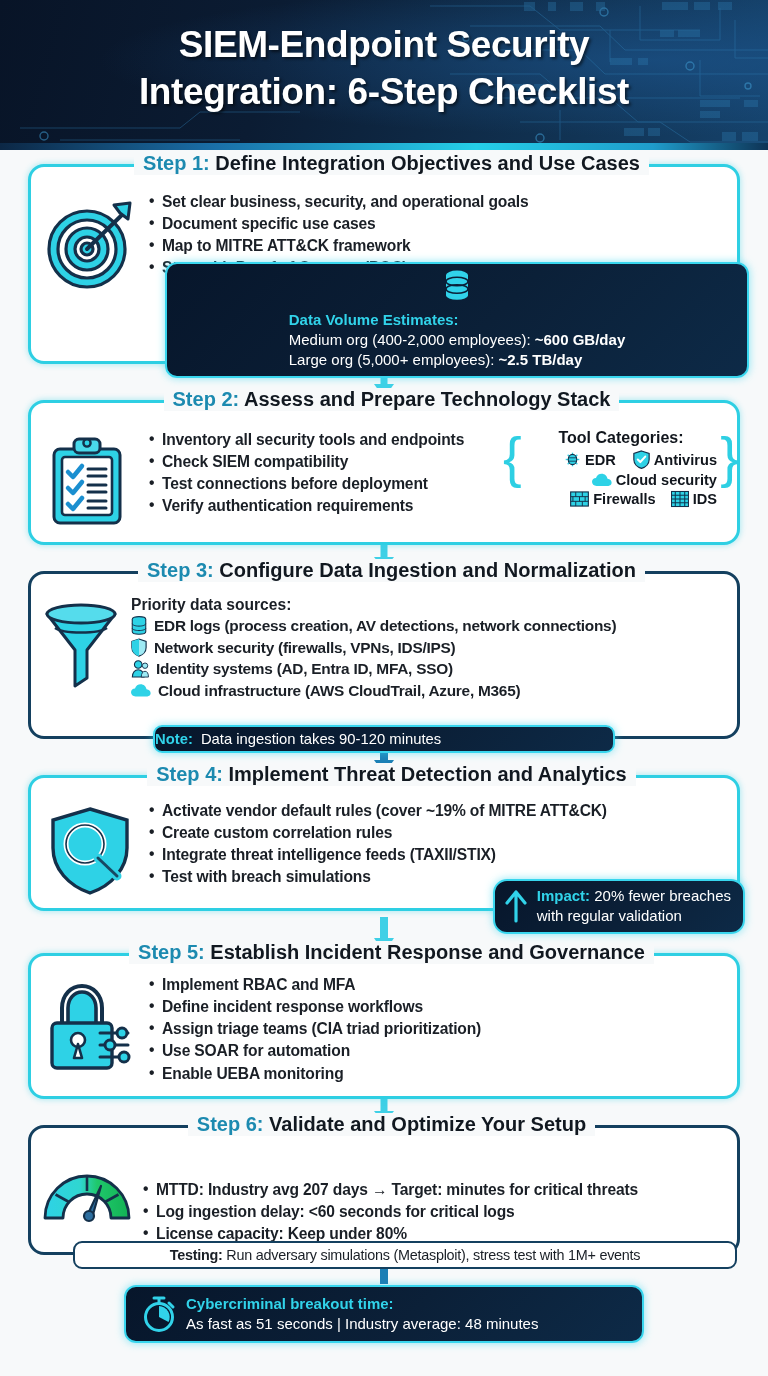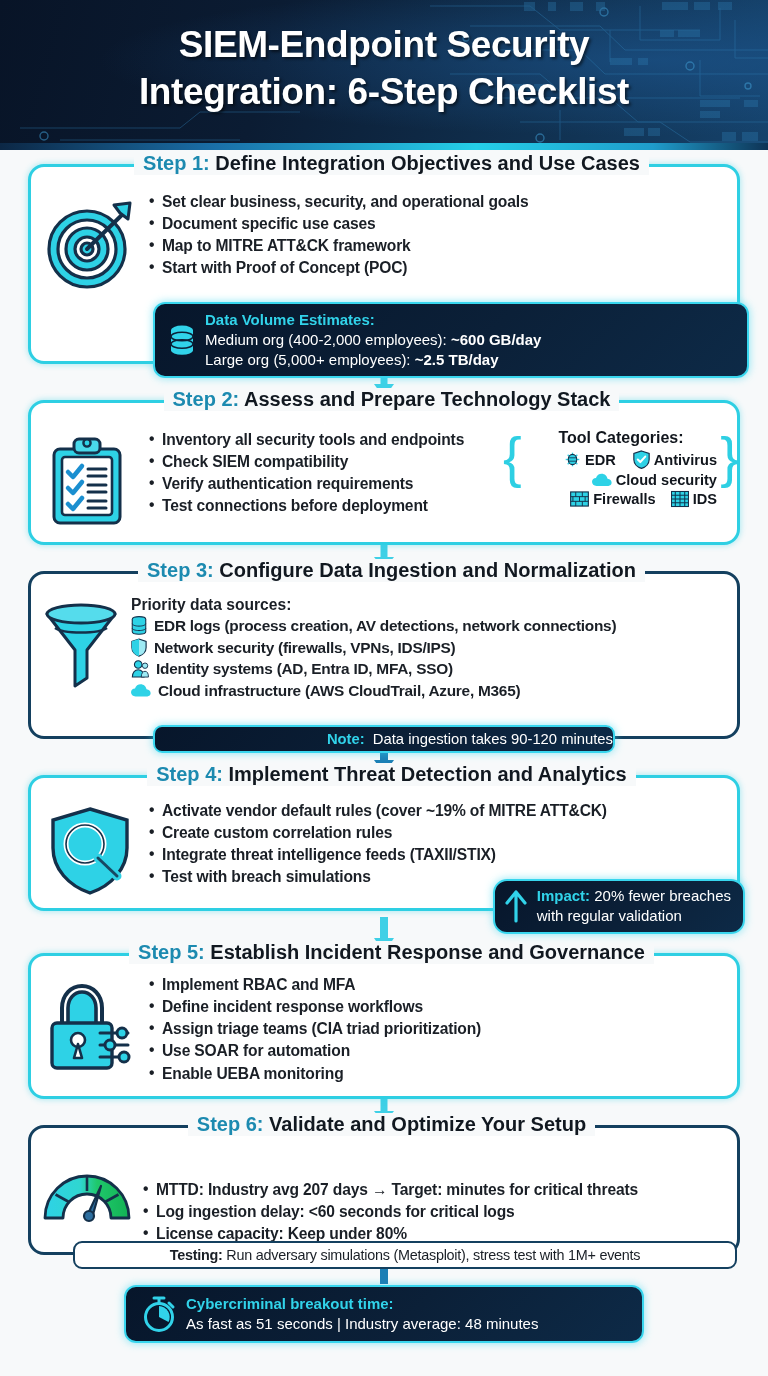--- a/index.html
+++ b/index.html
@@ -121,21 +121,21 @@
   .src-list li {
     font-size:15.4px; font-weight:bold; color:#1a1f26; line-height:1.4;
     display:flex; align-items:center; gap:7px; letter-spacing:-0.25px;
   }
 
   .note-bar {
     position:absolute; left:122px; right:122px; bottom:-17px;
     background: linear-gradient(135deg,#07162b 0%, #0b2038 60%, #0d2a47 100%);
     border:2px solid #38d6ee; border-radius:9px;
     box-shadow:0 0 8px rgba(56,214,238,.6);
-    text-align:right; color:#fff; font-size:14.8px; padding:4px 0;
+    text-align:left; color:#fff; font-size:14.8px; padding:4px 0;
   }
   .note-bar .bt { color:#31d3ea; font-weight:bold; }
 
   .impact-badge {
     position:absolute; right:-8px; bottom:-26px; z-index:5;
     padding:5px 12px 6px 10px;
     border-radius:14px;
   }
 
   .testing-bar {
@@ -236,21 +236,21 @@
       </div>
       <div class="text-col">
         <ul class="bullets">
           <li>Set clear business, security, and operational goals</li>
           <li>Document specific use cases</li>
           <li>Map to MITRE ATT&amp;CK framework</li>
           <li>Start with Proof of Concept (POC)</li>
         </ul>
       </div>
     </div>
-    <div class="dark-badge" style="position:absolute; left:122px; right:-12px; bottom:-17px;">
+    <div class="dark-badge" style="position:absolute; left:134px; right:-12px; bottom:-17px;flex-direction:column;">
       <svg width="26" height="30" viewBox="0 0 26 30">
         <g fill="#31d3ea">
             <ellipse cx="13" cy="5" rx="11" ry="4.4"></ellipse>
         <rect x="2" y="5" width="22" height="6"></rect>
             <ellipse cx="13" cy="11.5" rx="11" ry="4.2"></ellipse>
         <rect x="2" y="13" width="22" height="6"></rect>
             <ellipse cx="13" cy="19" rx="11" ry="4.2"></ellipse>
         <rect x="2" y="20.5" width="22" height="5"></rect>
             <ellipse cx="13" cy="25.6" rx="11" ry="4.2"></ellipse>
           </g>
@@ -300,22 +300,22 @@
               <path d="M40 57 H58"></path>
             <path d="M40 66 H58"></path>
               <path d="M40 73 H58"></path>
           </g>
         </svg>
       </div>
       <div class="text-col" style="padding-right:0;">
         <ul class="bullets">
           <li>Inventory all security tools and endpoints</li>
           <li>Check SIEM compatibility</li>
+          <li>Test connections before deployment</li>
           <li>Verify authentication requirements</li>
-          <li>Test connections before deployment</li>
         </ul>
       </div>
       <div class="tool-panel">
         <span class="brace l">{</span>
         <span class="brace r">}</span>
         <div class="tool-title">Tool Categories:</div>
         <div class="tool-grid">
           <div class="tool-row">
             <span class="tool-item">
               <svg width="17" height="17" viewBox="0 0 20 20">

